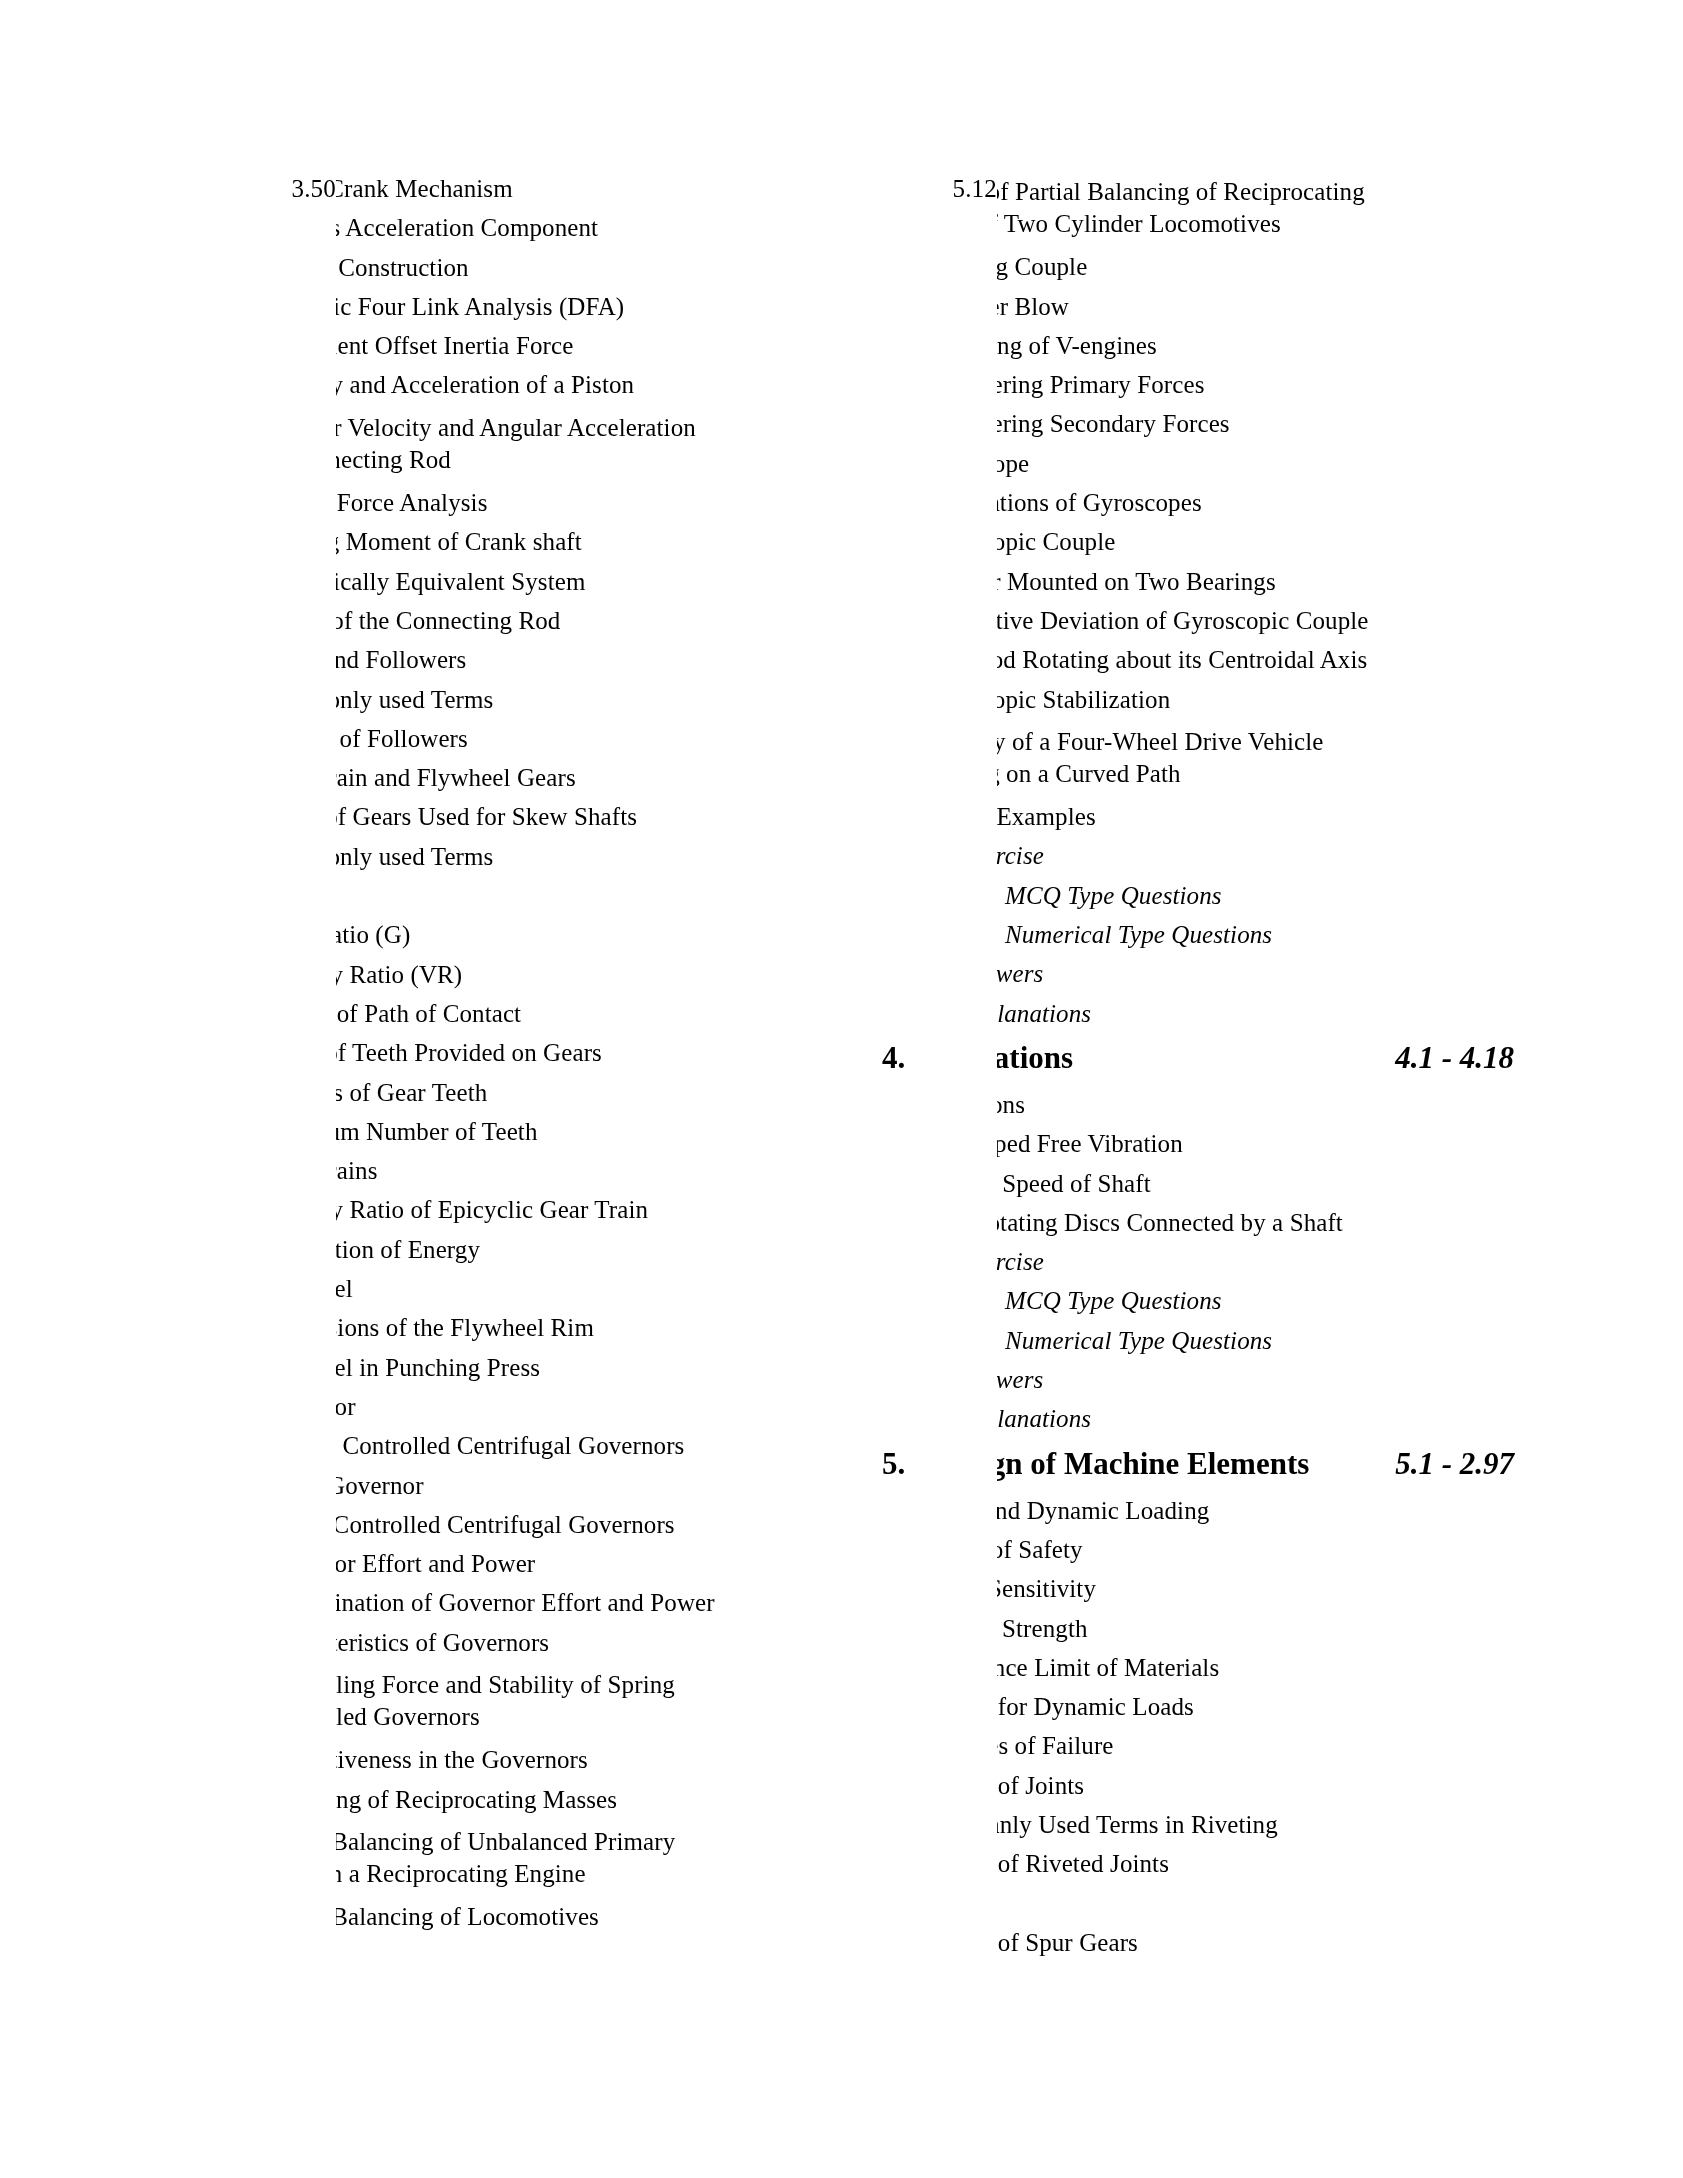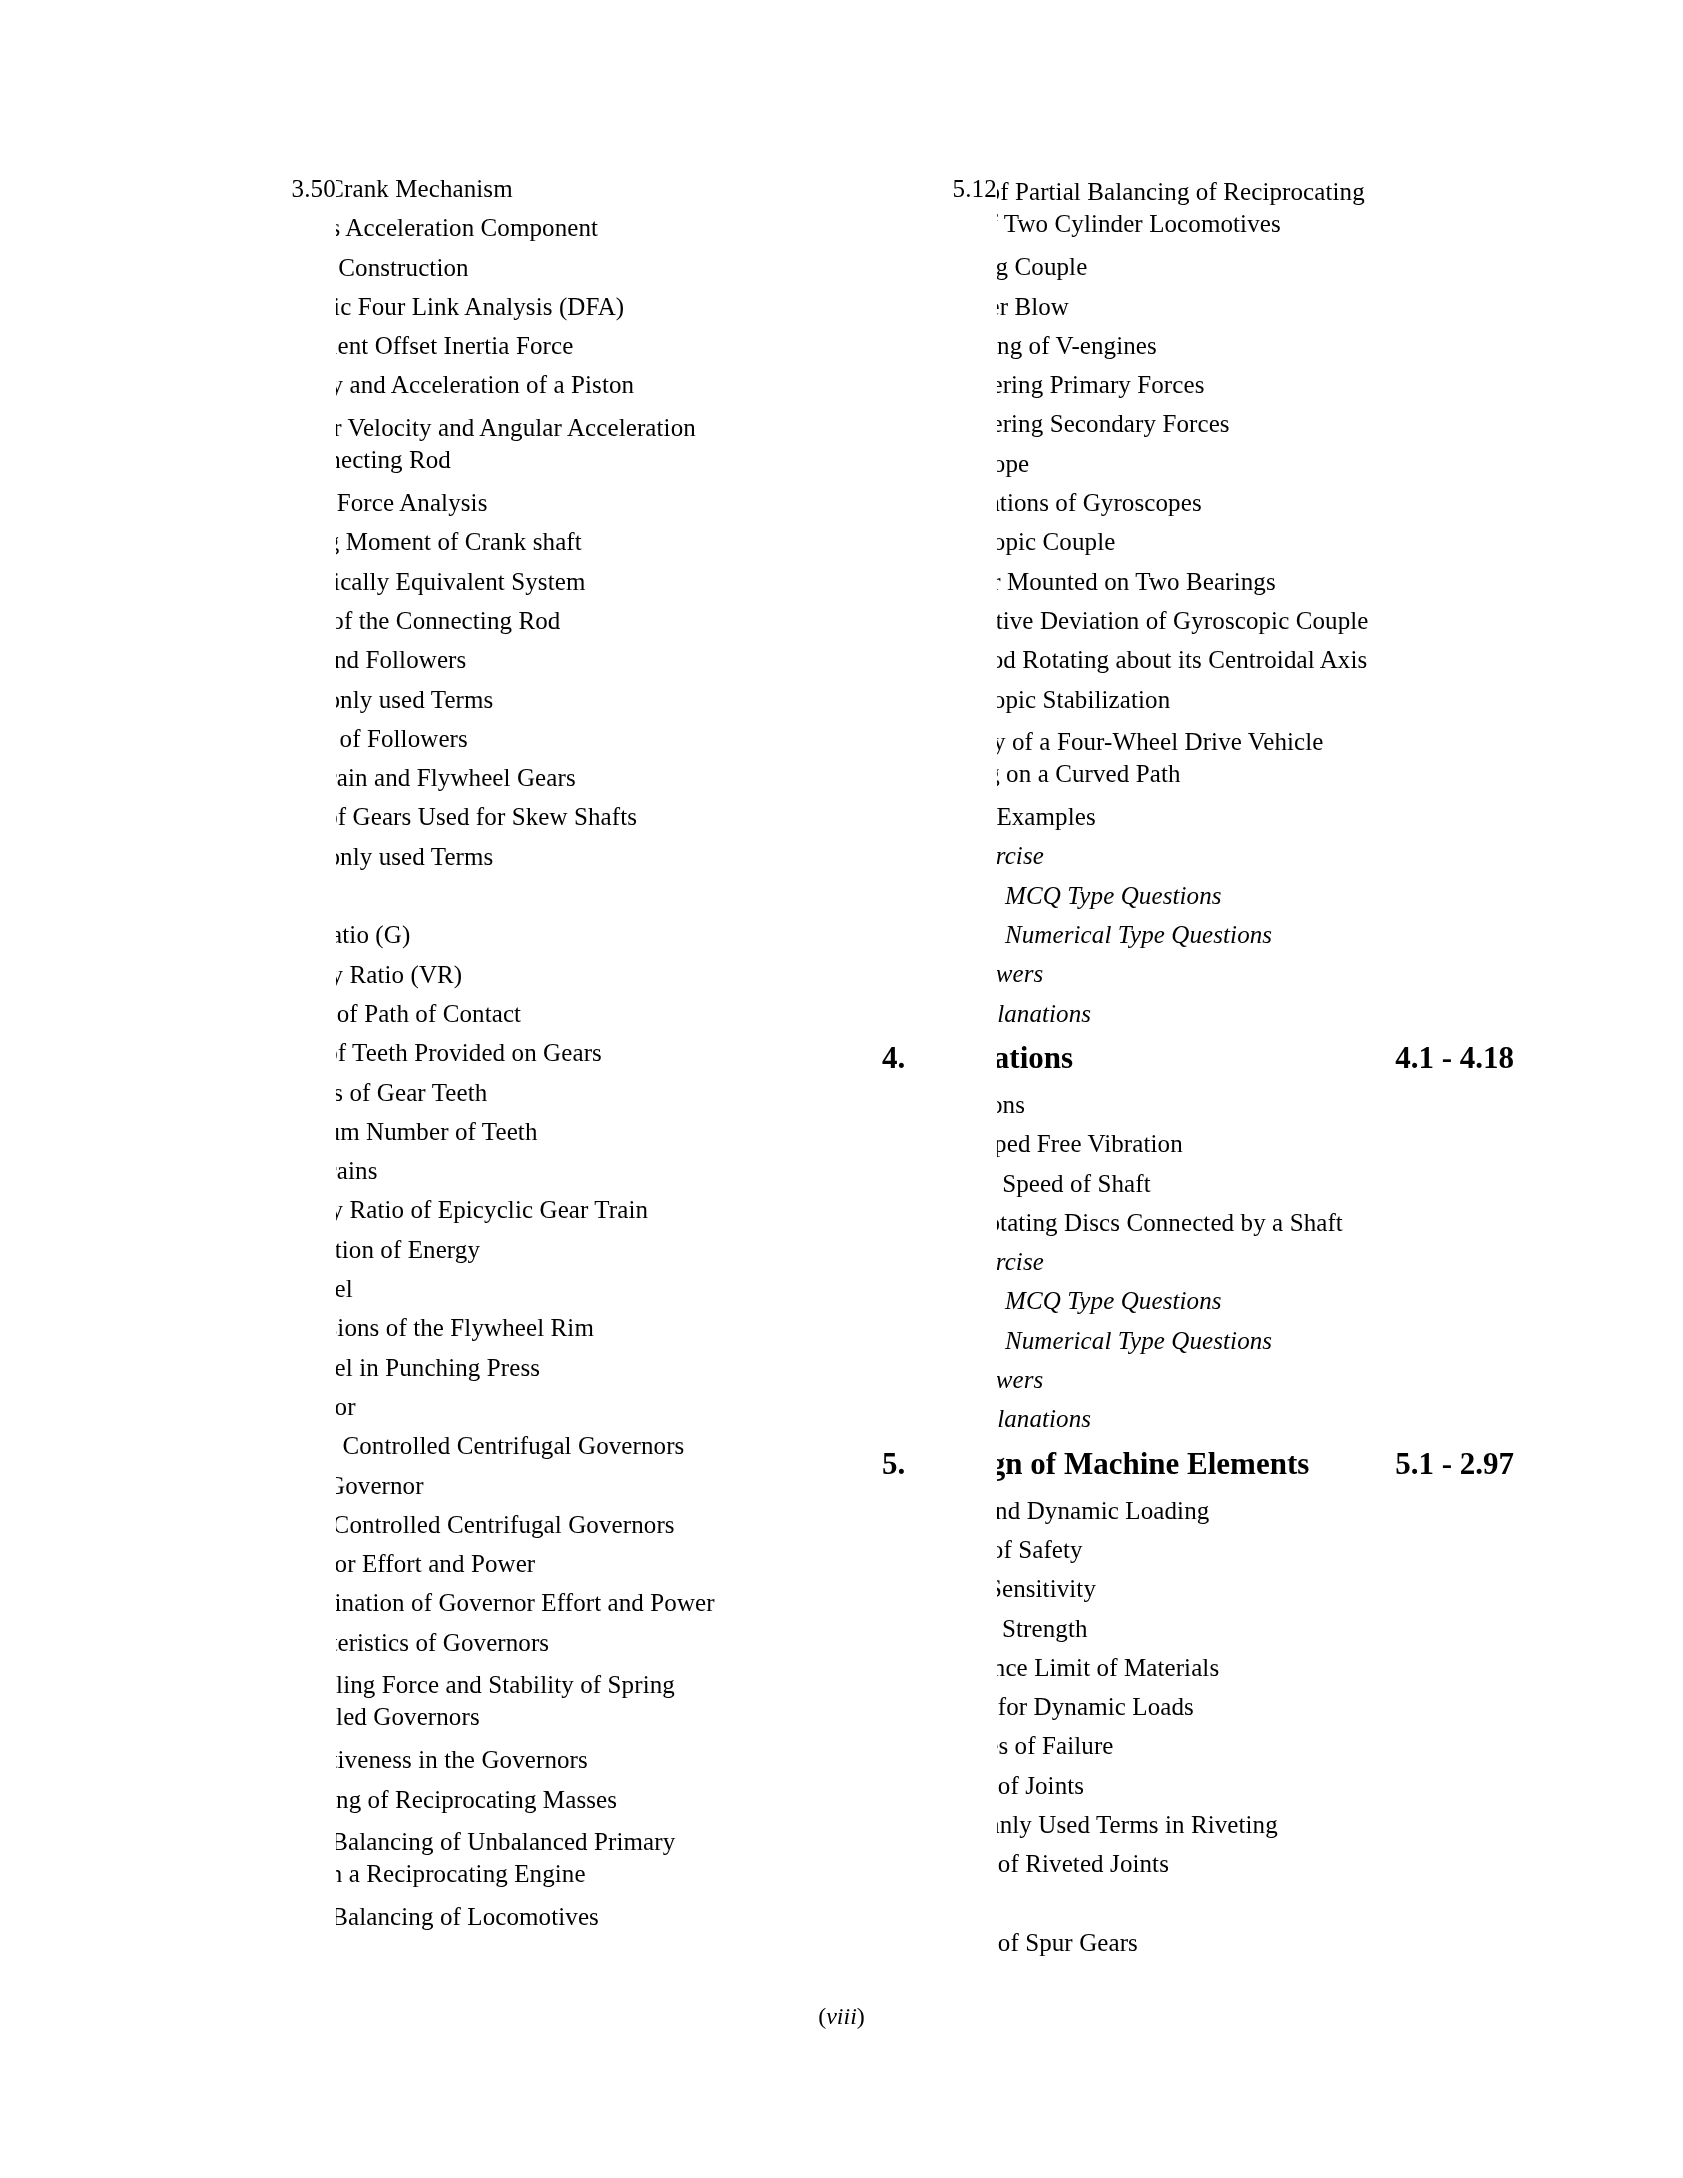--- a/index.html
+++ b/index.html
@@ -102,20 +102,21 @@
   }
   .chapter .title {
     flex: 1 1 auto;
     white-space: nowrap;
   }
   .chapter .range {
     flex: 0 0 auto;
     text-align: left;
     white-space: nowrap;
     padding-left: 4px;
+    font-style: italic;
   }
 
   
   .folio {
     position: absolute;
     left: 0;
     top: 2003px;
     width: 1683px;
     text-align: center;
     font-size: 24px;
@@ -475,18 +476,15 @@
           <span class="label">Shafts</span>
           <span class="page">5.9</span>
         </div>
         <div class="entry lvl-1">
           <span class="label">Design of Spur Gears</span>
           <span class="page">5.12</span>
         </div>
       </div>
   </div>
 
-  <div class="folio">
-    <span class="paren">(</span><span>viii</span><span class="paren">)</span>
-  </div>
 
 </div>
 
 
 </body></html>

